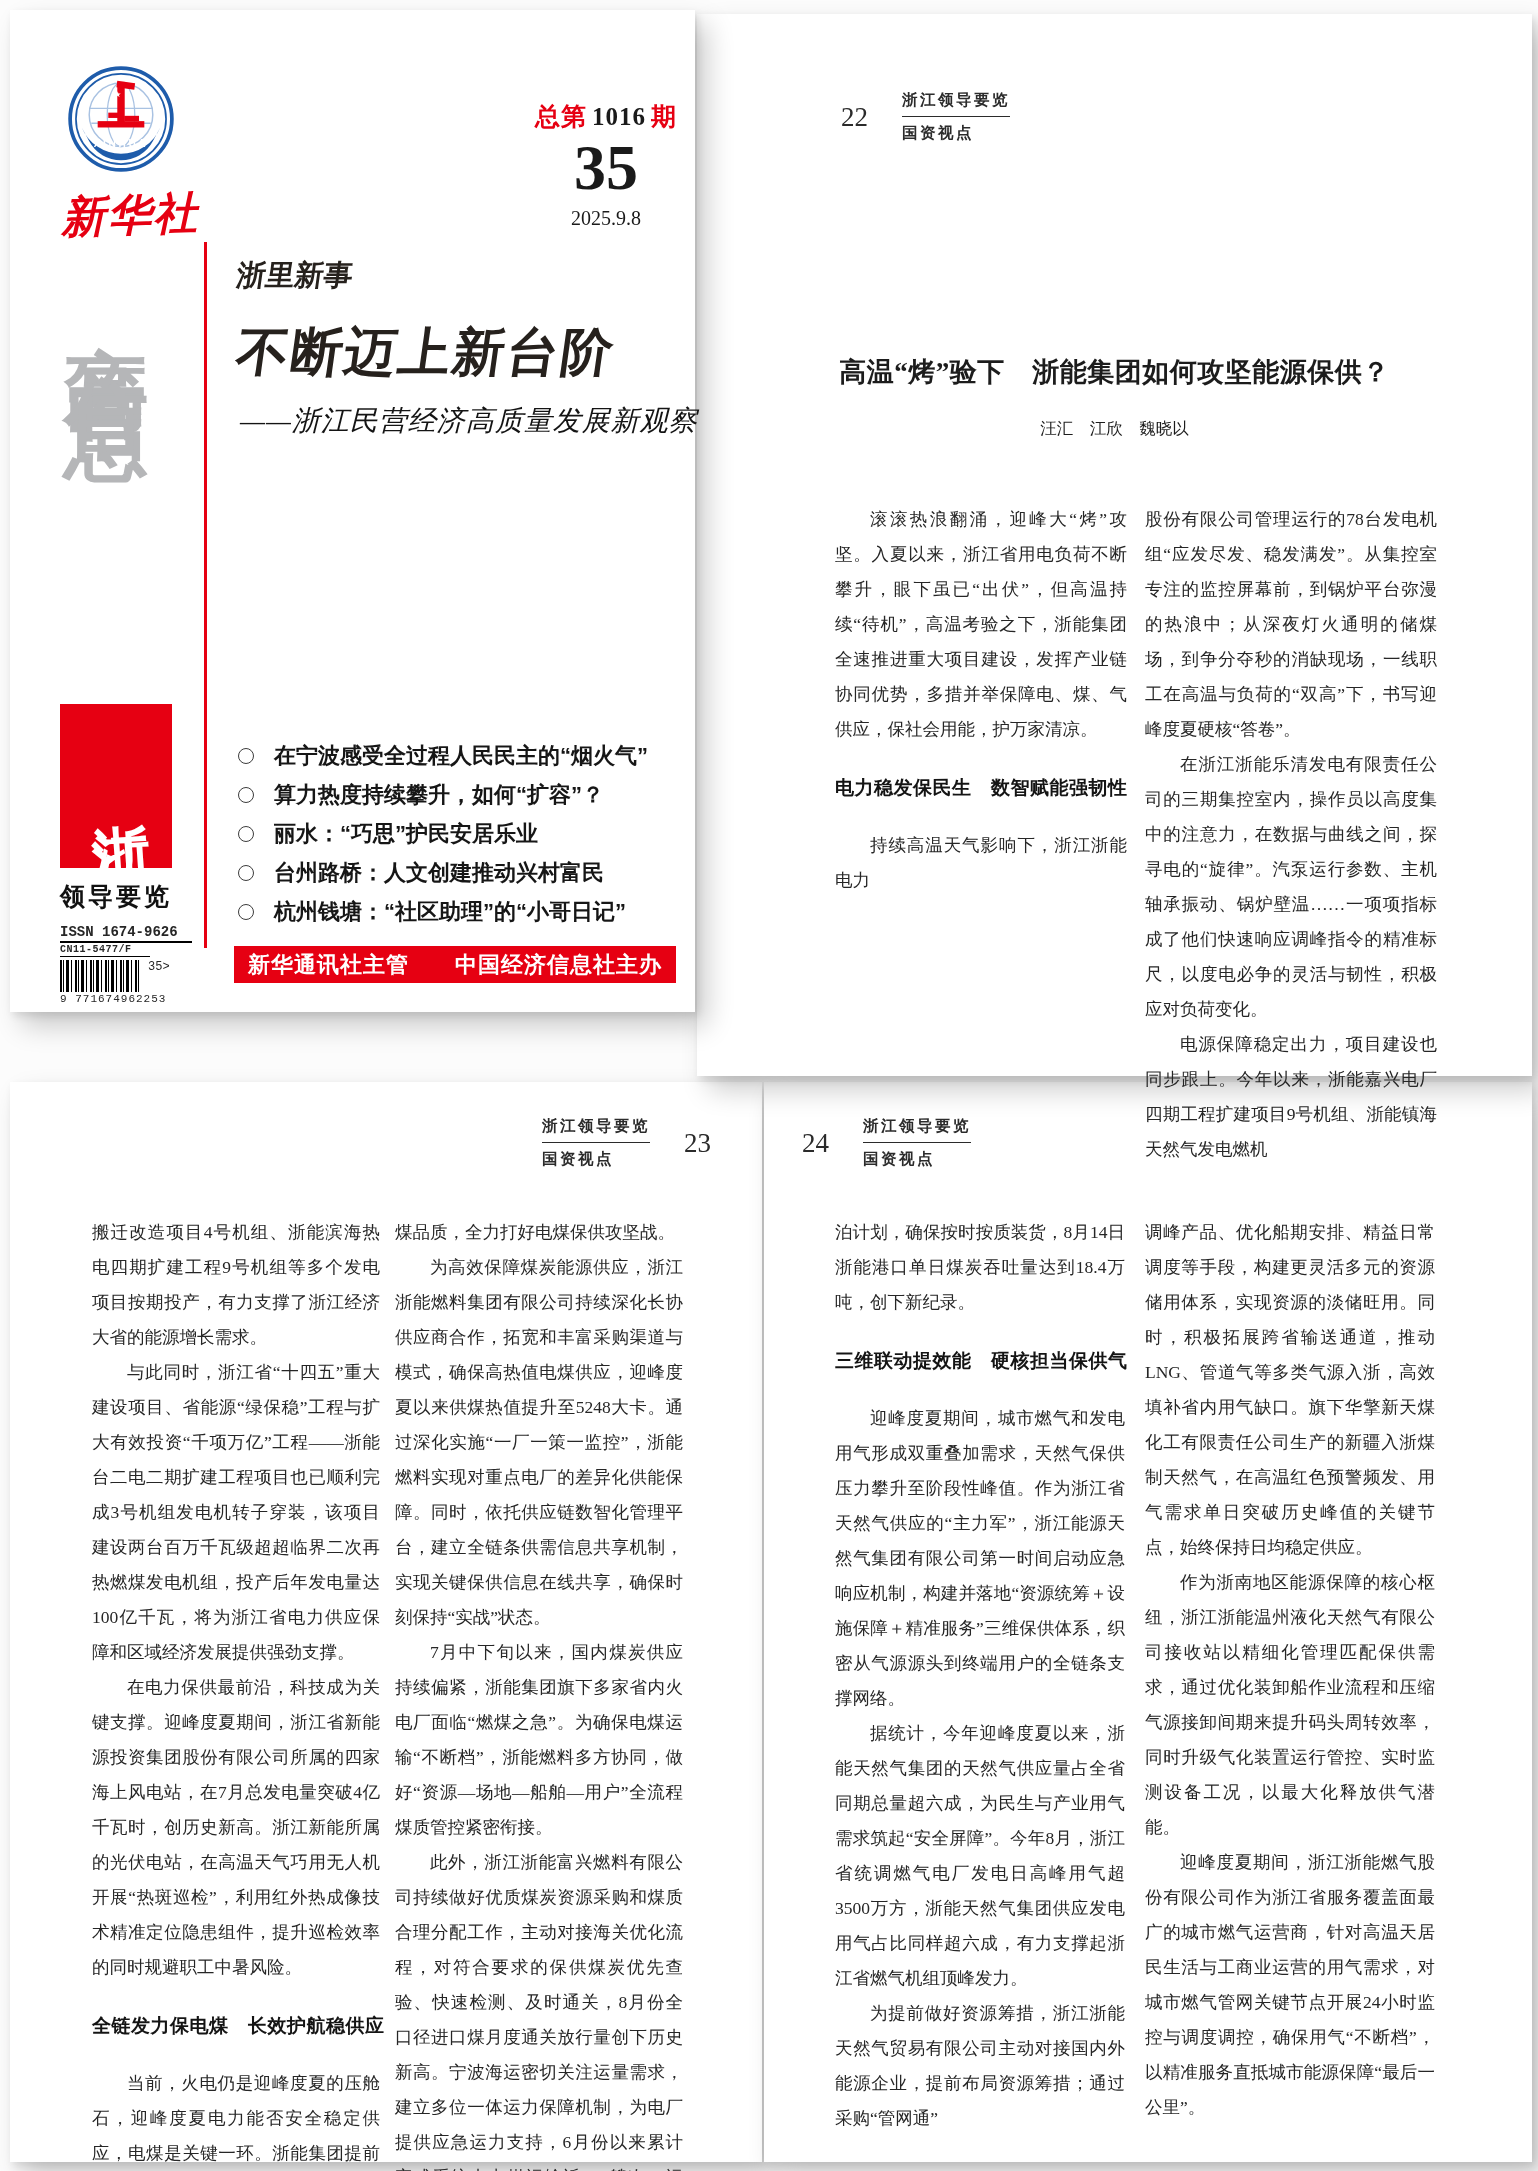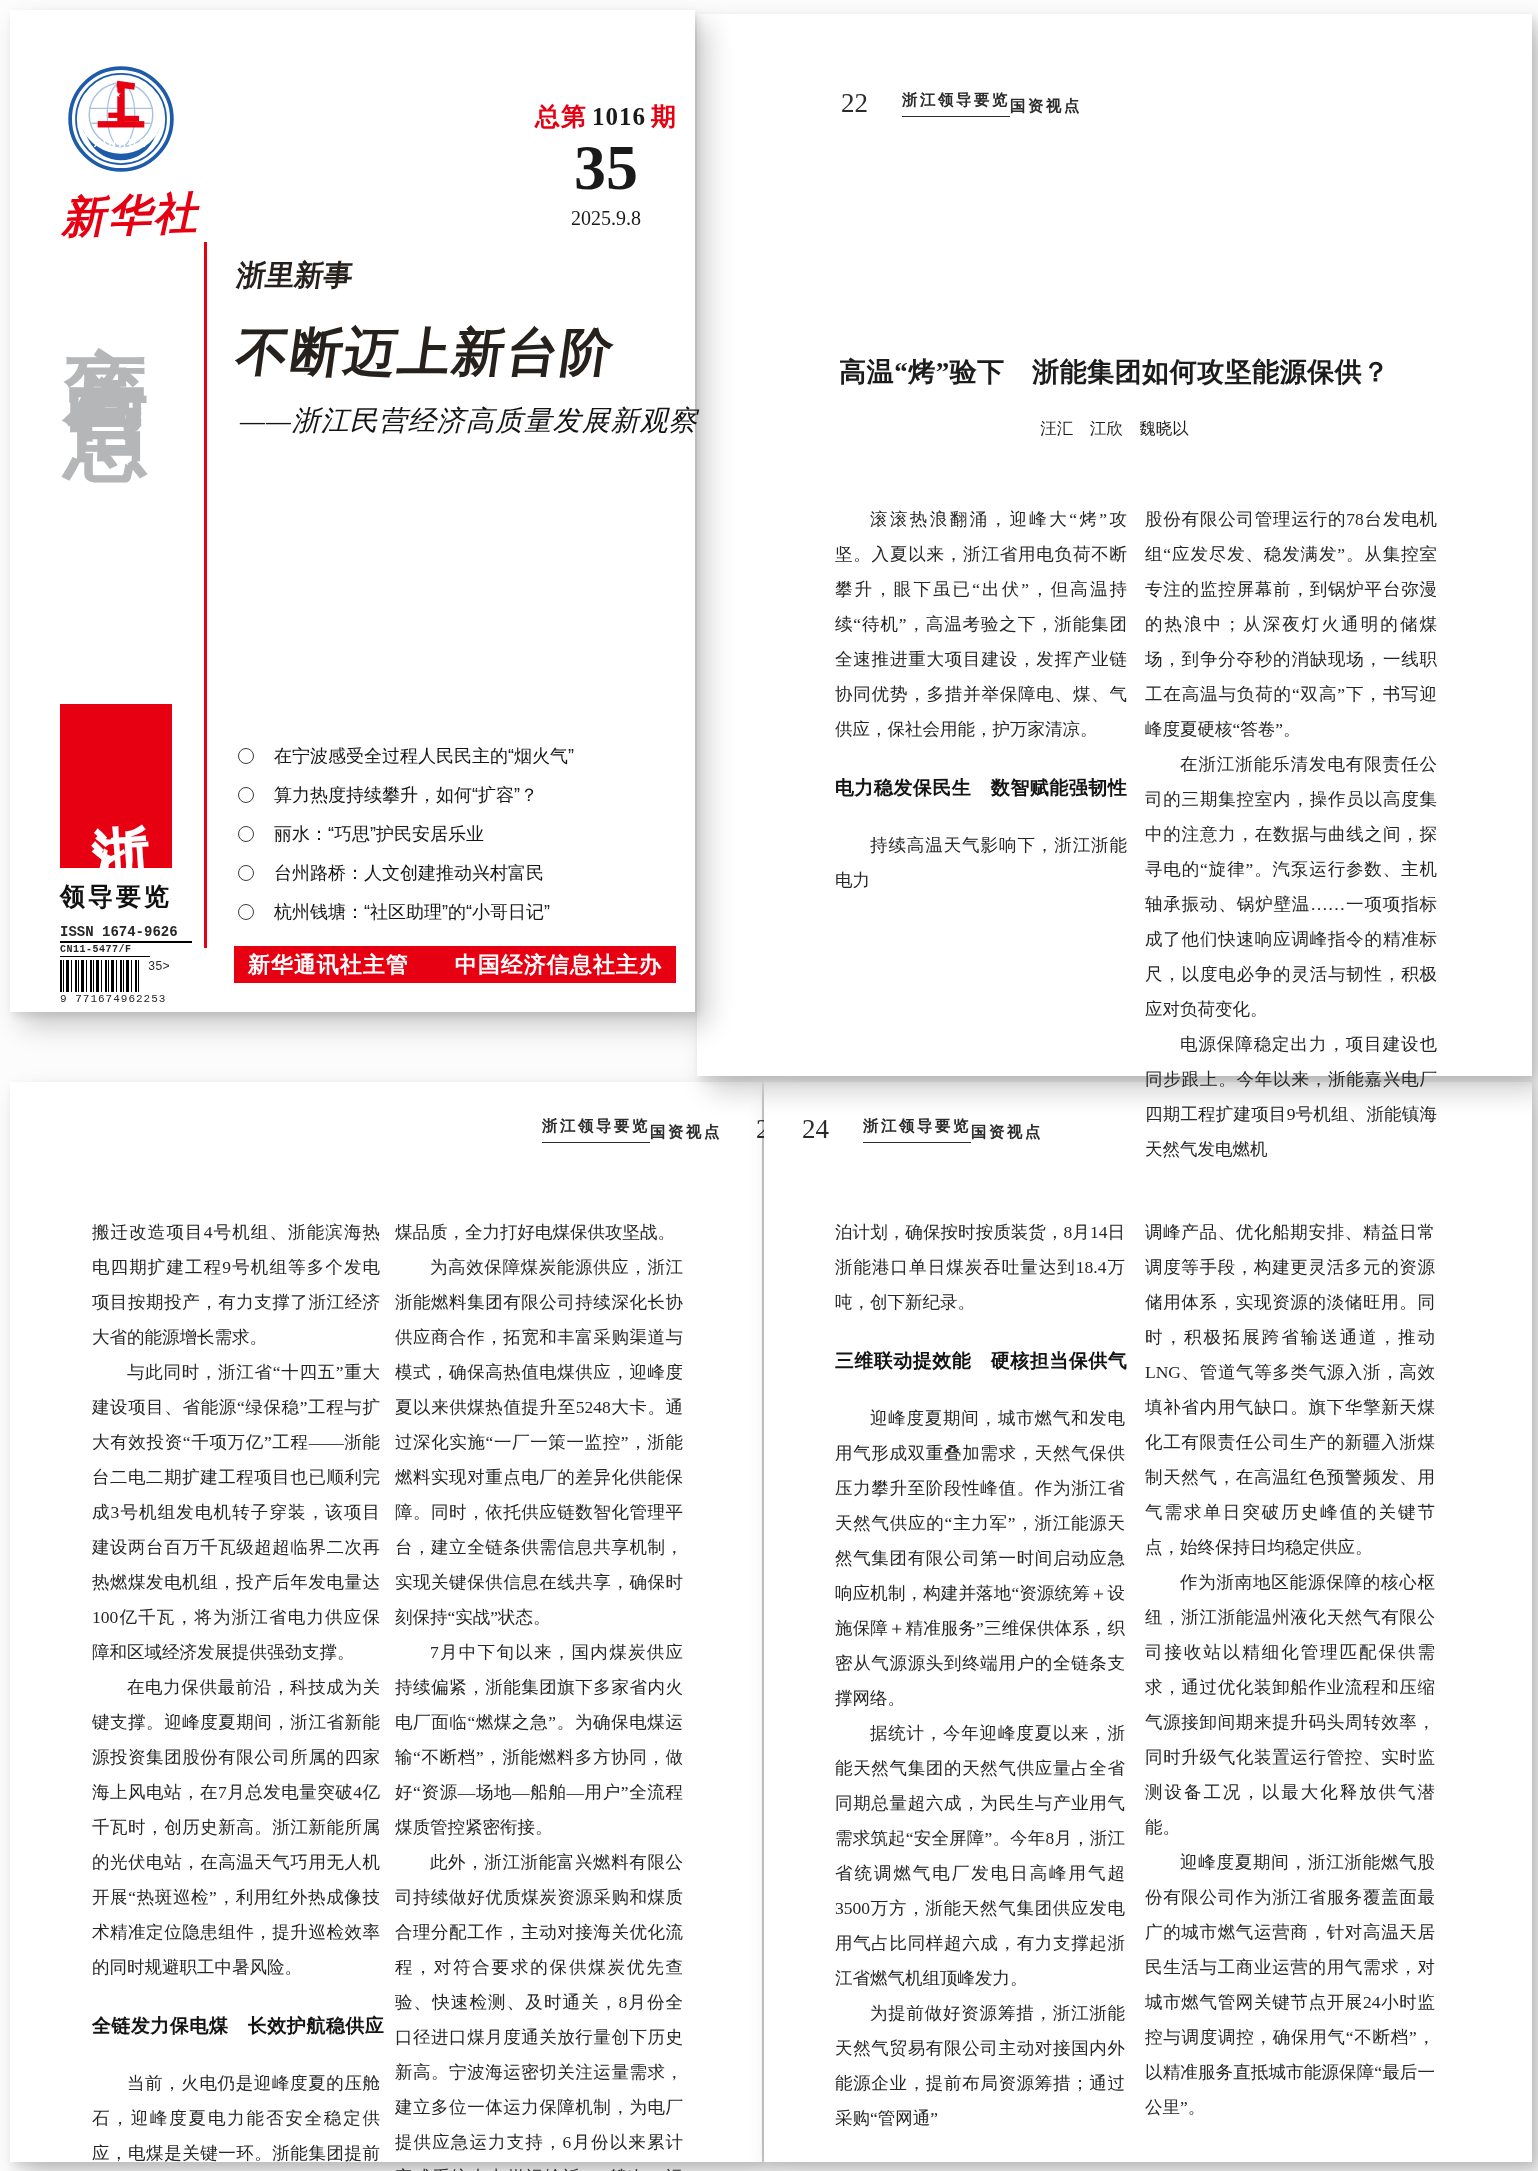--- a/index.html
+++ b/index.html
@@ -44,37 +44,37 @@
   .red-rule{position:absolute;left:194px;top:232px;width:3px;height:706px;background:#e60012;}
   .section-label{position:absolute;left:224px;top:246px;font-family:"Liberation Sans","DejaVu Sans",sans-serif;
         font-weight:bold;font-size:29px;color:#26211d;transform:skewX(-8deg);transform-origin:left bottom;}
   .cover-title{position:absolute;left:222px;top:308px;font-family:"Liberation Sans","DejaVu Sans",sans-serif;
         font-weight:bold;font-size:52px;letter-spacing:2px;color:#26211d;
         transform:skewX(-8deg);transform-origin:left bottom;white-space:nowrap;}
   .cover-subtitle{position:absolute;left:230px;top:392px;font-style:italic;font-size:28px;
         letter-spacing:1px;color:#141414;white-space:nowrap;}
   .toc{position:absolute;left:228px;top:727px;}
   .toc-row{display:flex;align-items:center;gap:20px;height:38.8px;
-        font-family:"Liberation Sans","DejaVu Sans",sans-serif;font-weight:400;
-        font-size:18px;color:#161616;white-space:nowrap;}
+        font-family:"Liberation Sans","DejaVu Sans",sans-serif;font-weight:700;
+        font-size:22px;color:#161616;white-space:nowrap;}
   .toc-dot{width:14px;height:14px;border:1.8px solid #3c3c3c;border-radius:50%;flex:none;}
   .pub-banner{position:absolute;left:224px;top:936px;width:442px;height:37px;background:#e60012;
         color:#fff;display:flex;align-items:center;justify-content:center;
         font-family:"Liberation Sans","DejaVu Sans",sans-serif;font-weight:bold;
         font-size:22px;letter-spacing:1px;white-space:pre;}
 
   
   .p22{left:697px;top:14px;width:835px;height:1062px;z-index:4;}
   .p23{left:10px;top:1082px;width:752px;height:1080px;z-index:2;}
   .p24{left:764px;top:1082px;width:768px;height:1080px;z-index:3;}
 
   .page-head{position:absolute;display:flex;align-items:center;gap:16px;}
   .ph-num{font-size:27px;color:#2b2b2b;align-self:center;line-height:1;}
   .ph-rule{width:2px;background:#2b2b2b;}
-  .ph-labels{display:flex;justify-content:center;
+  .ph-labels{display:flex;flex-direction:column;justify-content:center;
         font-family:"Liberation Sans","DejaVu Sans",sans-serif;font-weight:bold;
         font-size:15.5px;letter-spacing:2.5px;color:#2b2b2b;white-space:nowrap;}
   .ph-l1{border-bottom:1.5px solid #2b2b2b;padding-bottom:5px;}
   .ph-l2{margin-top:6px;}
   .head-22{left:144px;top:76px;}
   .head-23{left:532px;top:34px;}
   .head-24{left:38px;top:34px;}
 
   .art-title{position:absolute;left:60px;right:60px;top:340px;text-align:center;
         font-weight:bold;font-size:27px;letter-spacing:0.5px;color:#1c1c1c;white-space:nowrap;}

